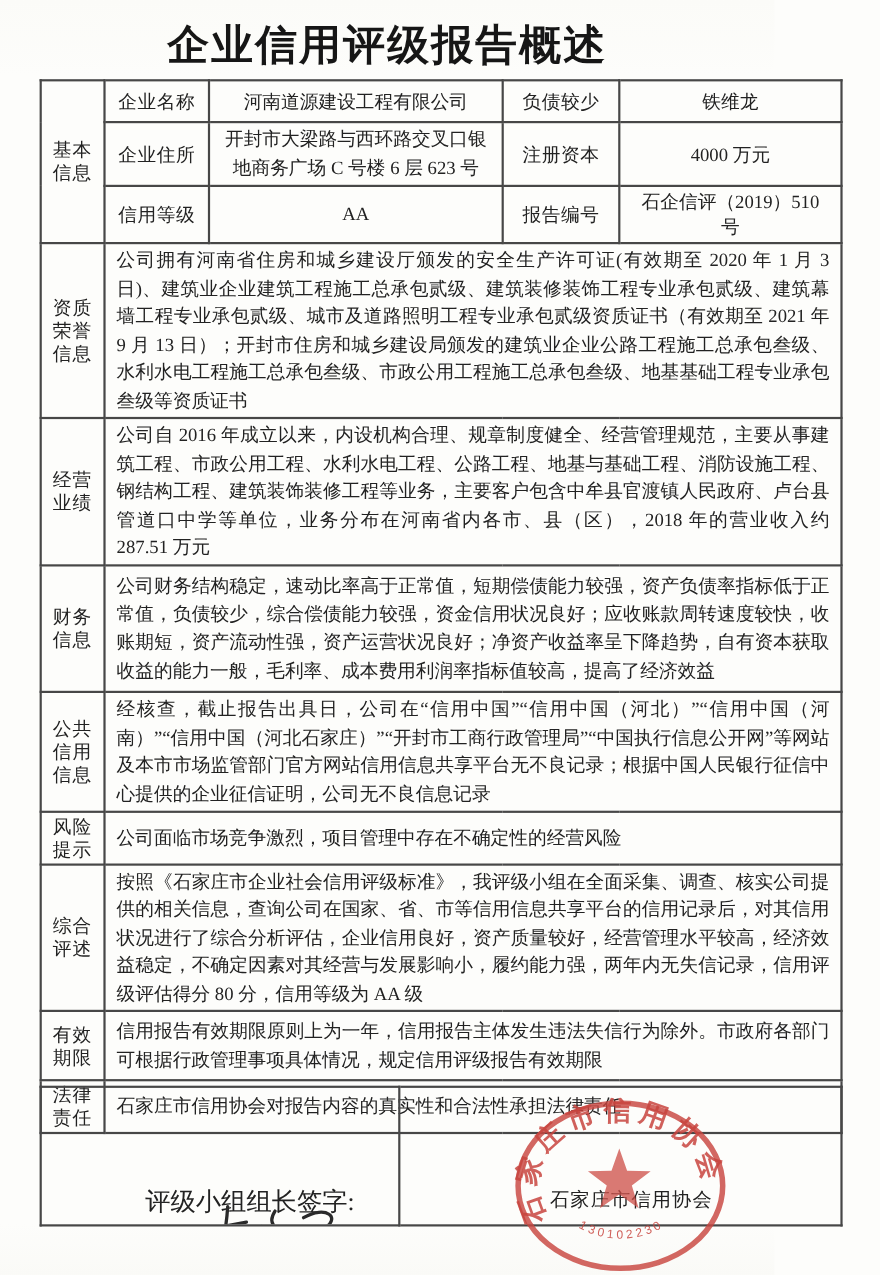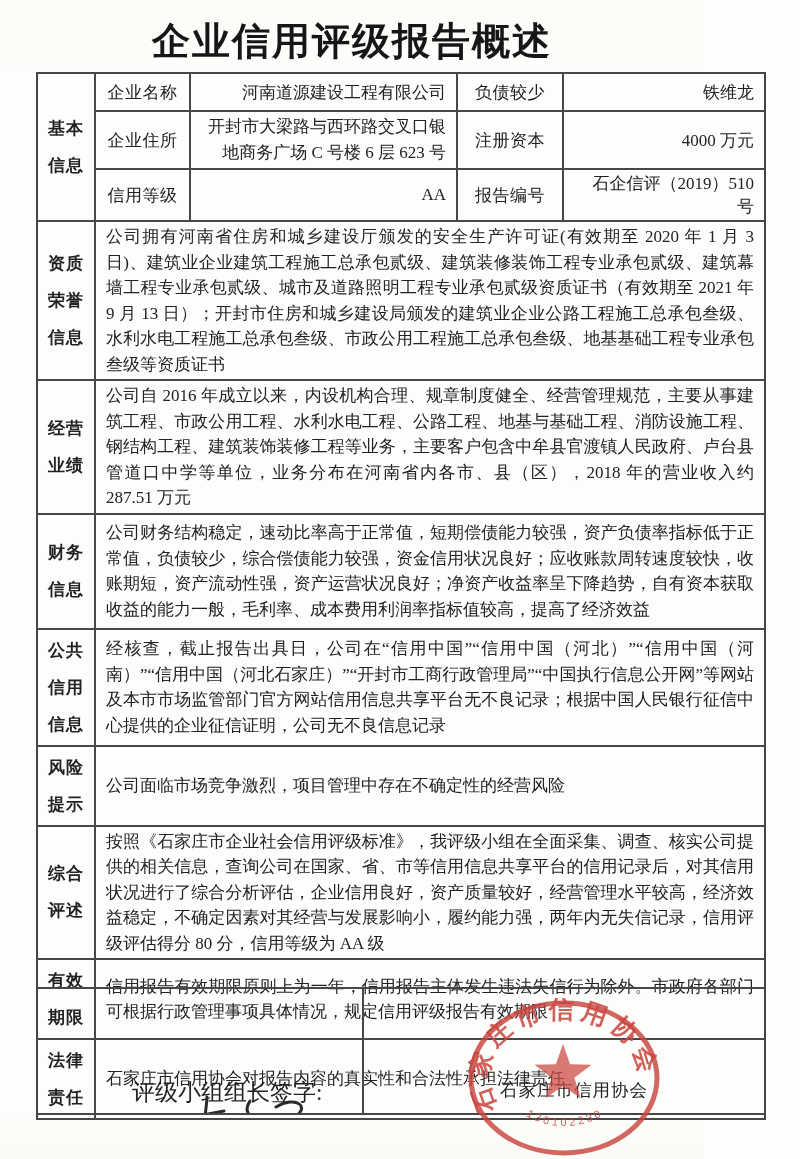--- a/index.html
+++ b/index.html
@@ -24,27 +24,26 @@
   table.foot{top:987px;}
   table.doc td{
     border:2px solid #474747;
     vertical-align:middle;
     padding:2px 10px;
     overflow:hidden;
   }
   td.rl{
     text-align:right;
     white-space:pre-line;
-    line-height:37px;
+    line-height:21px;
     padding:2px 4px;
     letter-spacing:1px;
-    font-weight:bold;
   }
   td.lbl{text-align:center;padding:2px 4px;letter-spacing:0.5px;}
-  td.val{text-align:right;padding-left:12px;}
+  td.val{text-align:center;padding-left:12px;}
   td.txt{
     text-align:justify;
     line-height:25.5px;
     padding:4px 11px;
     margin-top:37px;
   }
   td.addr{line-height:26px;}
   td.fhead{text-align:center;letter-spacing:1px;}
   td.fcell{padding:0;}
   .cellwrap{position:relative;width:100%;height:100%;}

